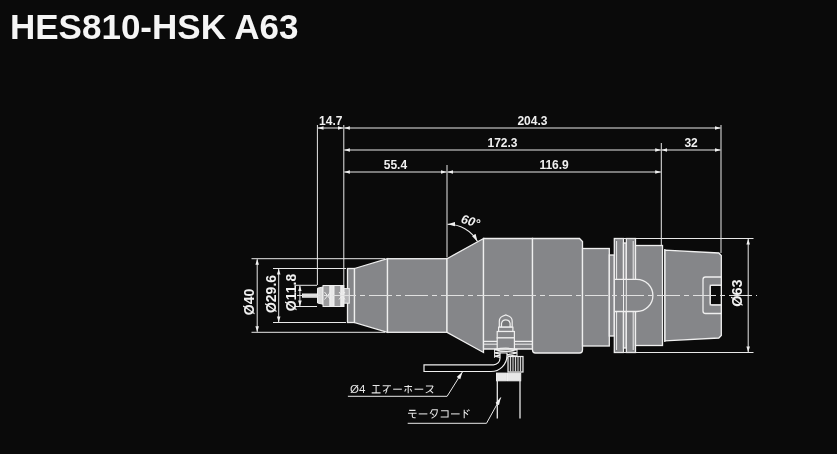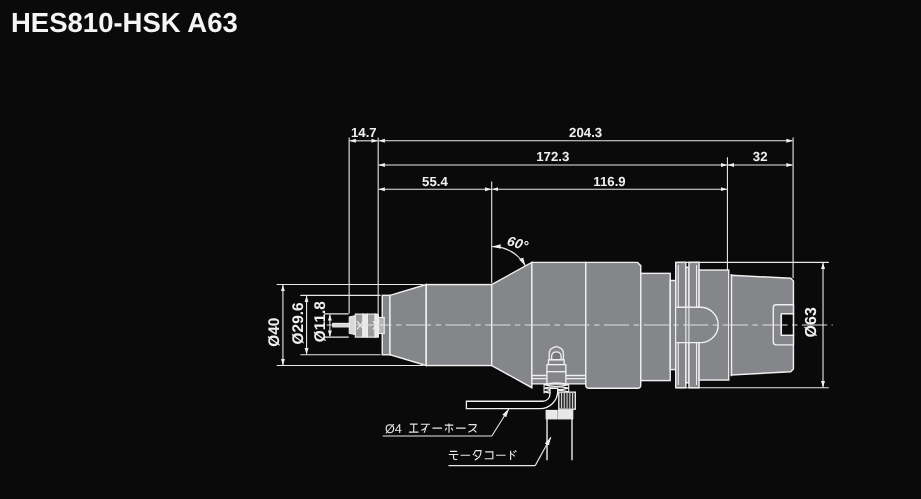--- a/index.html
+++ b/index.html
@@ -4,21 +4,21 @@
 <style>
   html,body{margin:0;padding:0;background:#0a0a0a;}
   .page{position:relative;width:837px;height:454px;background:#0a0a0a;overflow:hidden;
         font-family:"Liberation Sans", sans-serif;}
   svg text{font-family:"Liberation Sans", sans-serif;}
 </style>
 </head>
 <body>
 <div class="page">
 
-<div style="position:absolute;left:10px;top:7px;color:#f5f5f5;font-size:25px;font-weight:bold;letter-spacing:0px;">HES810-HSK A63</div>
+<div style="position:absolute;left:10px;top:7px;color:#f5f5f5;font-size:35px;font-weight:bold;letter-spacing:0px;">HES810-HSK A63</div>
 
 <svg width="837" height="454" viewBox="0 0 837 454" style="position:absolute;left:0;top:0;">
 <defs>
 <marker id="ar" markerWidth="7" markerHeight="5" refX="5.6" refY="2.5" orient="auto-start-reverse" markerUnits="userSpaceOnUse">
   <path d="M5.8,2.5 L0,0.7 L0,4.3 Z" fill="#f0f0f0"></path>
 </marker>
 <marker id="ar2" markerWidth="9" markerHeight="6" refX="7.6" refY="3" orient="auto-start-reverse" markerUnits="userSpaceOnUse">
   <path d="M7.8,3 L0,0.9 L0,5.1 Z" fill="#f0f0f0"></path>
 </marker>
 </defs>

